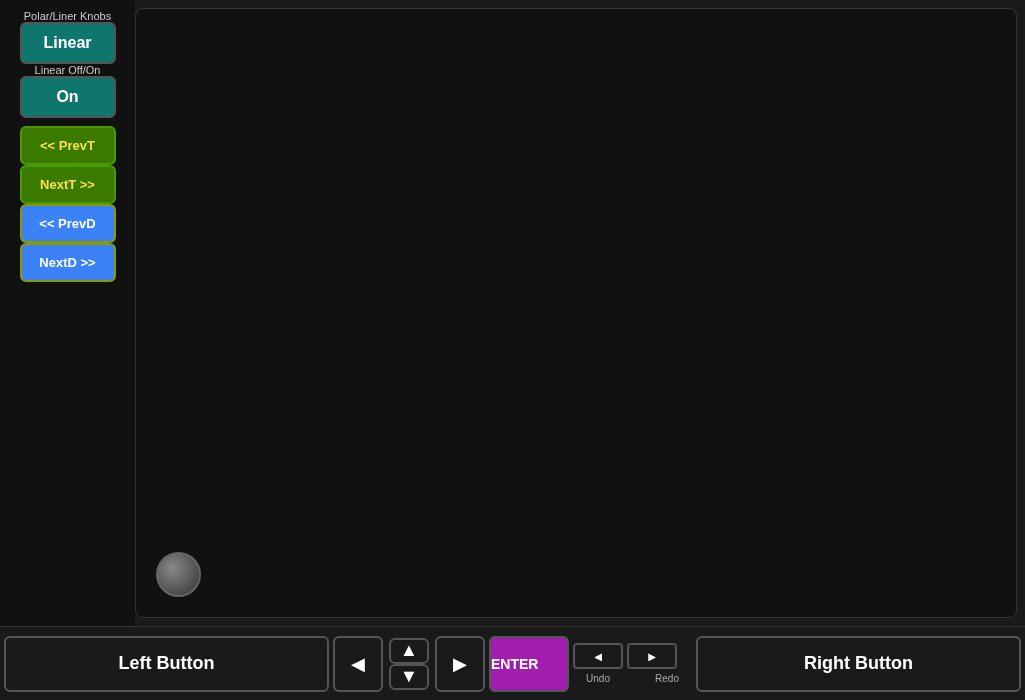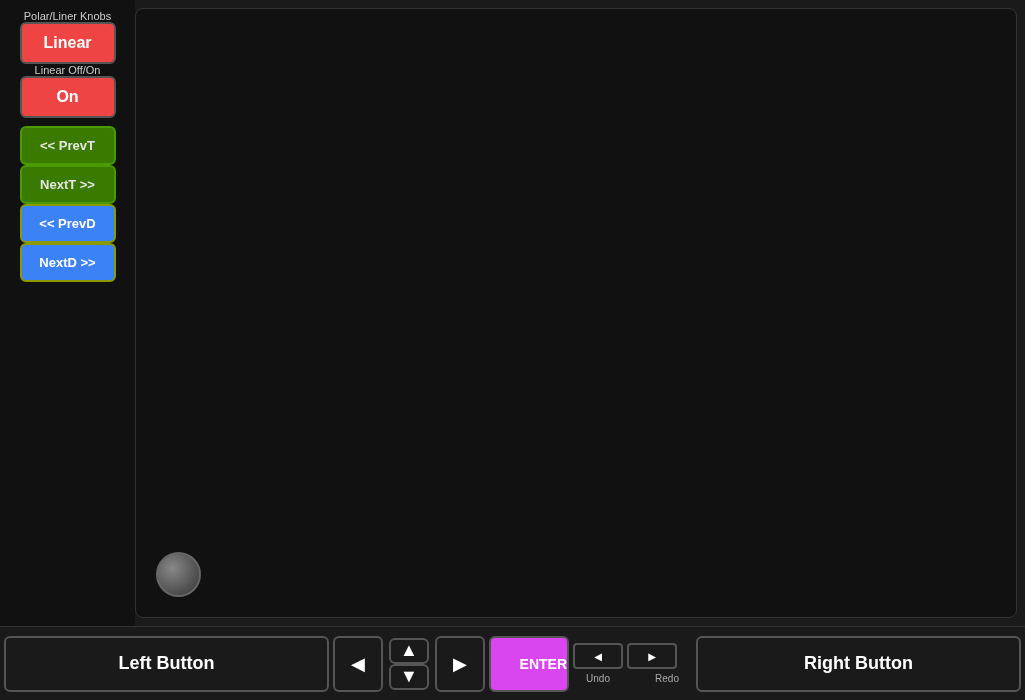--- a/index.html
+++ b/index.html
@@ -35,35 +35,35 @@
     .sidebar-label {
       font-size: 11px;
       color: #ccc;
       text-align: center;
       width: 100%;
     }
 
     .btn-dark {
       width: 96px;
       padding: 10px 10px;
-      background: #ef4444;
+      background: #0f766e;
       border: 2px solid #555;
       color: white;
       font-size: 16px;
       font-weight: bold;
       border-radius: 6px;
       cursor: pointer;
     }
 
     .btn-green {
       width: 96px;
       padding: 10px 0;
       background: #3a7a00;
       border: 2px solid #4a9a00;
-      color: #e5e5e5;
+      color: #fde047;
       font-size: 13px;
       font-weight: bold;
       border-radius: 6px;
       cursor: pointer;
       text-align: center;
     }
 
     .btn-olive {
       width: 96px;
       padding: 10px 0;
@@ -132,28 +132,28 @@
       border-radius: 6px;
       cursor: pointer;
       display: flex;
       align-items: center;
       justify-content: center;
     }
 
     .btn-enter {
       width: 80px;
       height: 56px;
-      background: #d946ef;
+      background: #a21caf;
       border: 2px solid #555;
       color: white;
       font-size: 14px;
       font-weight: bold;
       border-radius: 6px;
       cursor: pointer;
-      text-align: right;
+      text-align: left;
     }
 
     .nav-cluster {
       display: flex;
       flex-direction: column;
       align-items: center;
       gap: 0;
       width: 44px;
     }
 

